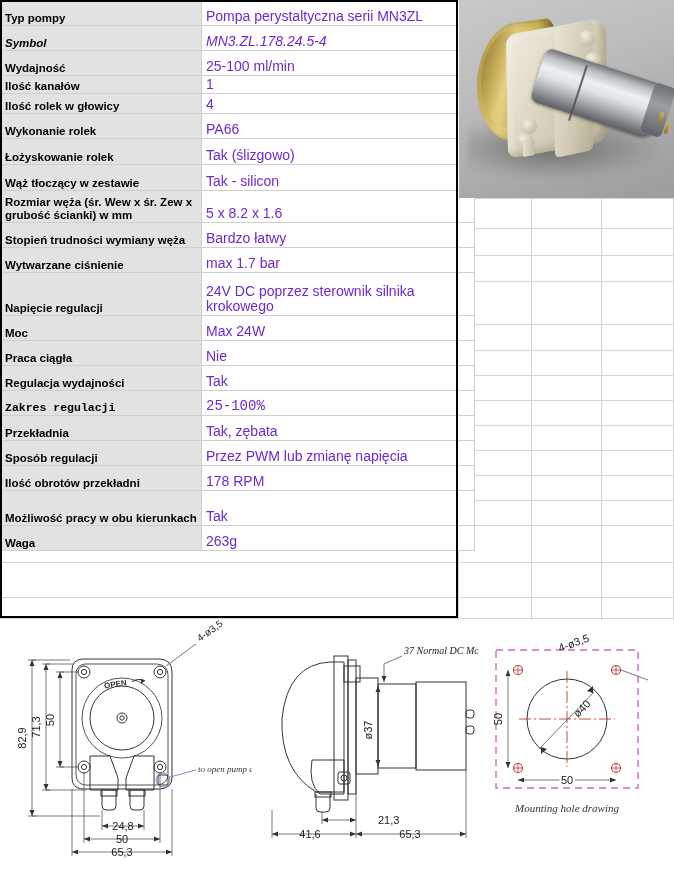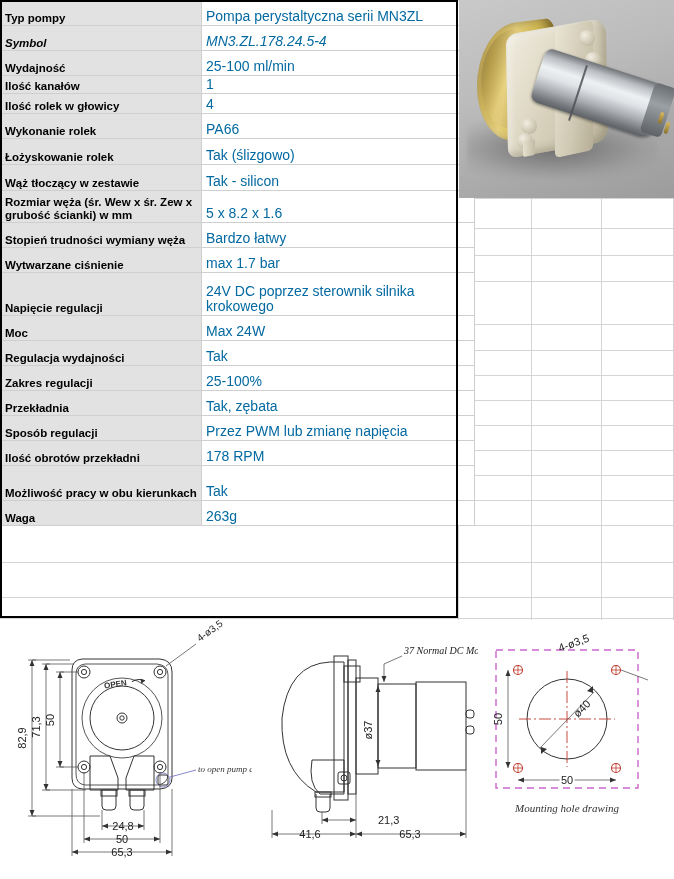--- a/index.html
+++ b/index.html
@@ -33,21 +33,21 @@
     width:193px;
     background:#e2e2e2;
     color:#000;
     font-size:11.5px;
     font-weight:bold;
     white-space:normal;
   }
   .spec-table td.v{
     width:265px;
     background:#ffffff;
-    color:#0369a1;
+    color:#6d28d9;
     font-size:14px;
     font-weight:normal;
     white-space:normal;
   }
   
   .frame{
     position:absolute;left:0;top:0;width:458px;height:618px;
     border:2px solid #000;
     box-sizing:border-box;
     pointer-events:none;
@@ -215,24 +215,28 @@
         </tr>
         <tr style="height: 43px;">
           <td class="k">Napięcie regulacji</td>
           <td class="v">24V DC poprzez sterownik silnika krokowego</td>
         </tr>
         <tr style="height: 25px;">
           <td class="k">Moc</td>
           <td class="v">Max 24W</td>
         </tr>
         <tr style="height: 25px;">
+          <td class="k">Praca ciągła</td>
+          <td class="v">Nie</td>
+        </tr>
+        <tr style="height: 25px;">
           <td class="k">Regulacja wydajności</td>
           <td class="v">Tak</td>
         </tr>
-        <tr style="height: 25px;">
+        <tr style="height: 25px; font-family: Liberation Mono, monospace;">
           <td class="k">Zakres regulacji</td>
           <td class="v">25-100%</td>
         </tr>
         <tr style="height: 25px;">
           <td class="k">Przekładnia</td>
           <td class="v">Tak, zębata</td>
         </tr>
         <tr style="height: 25px;">
           <td class="k">Sposób regulacji</td>
           <td class="v">Przez PWM lub zmianę napięcia</td>

